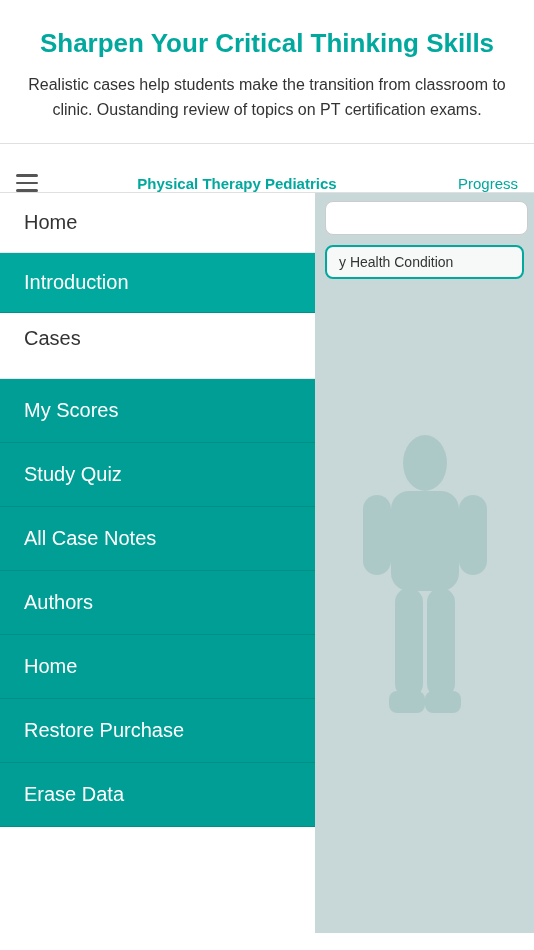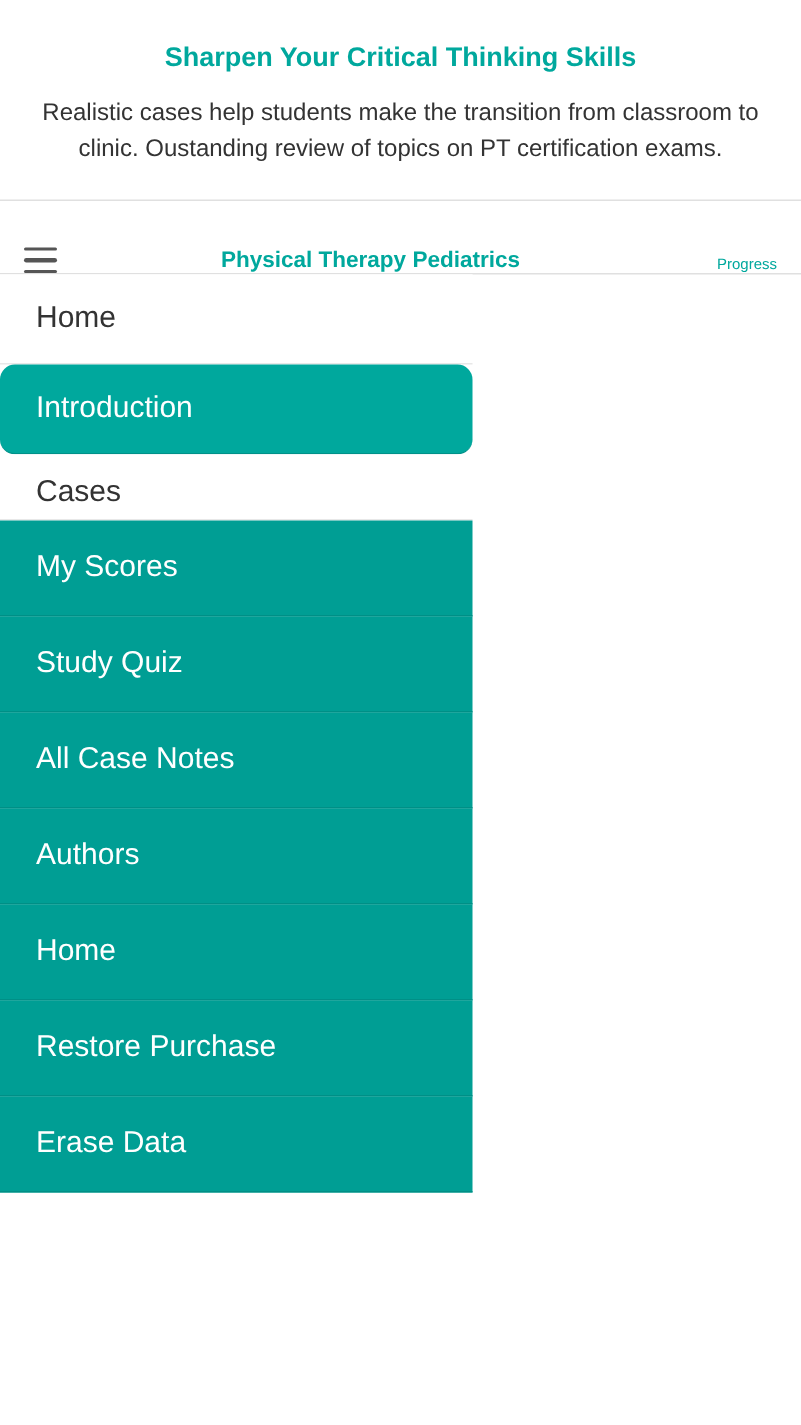--- a/index.html
+++ b/index.html
@@ -11,21 +11,21 @@
       overflow-x: hidden;
     }
 
     
     .app-header {
       background: #fff;
       padding: 28px 24px 20px 24px;
       text-align: center;
     }
     .app-title {
-      font-size: 18px;
+      font-size: 26px;
       font-weight: 800;
       color: #00a89d;
       line-height: 1.2;
       margin-bottom: 14px;
     }
     .app-description {
       font-size: 16px;
       color: #333;
       line-height: 1.55;
     }
@@ -57,21 +57,21 @@
     .nav-title {
       color: #00a89d;
       font-size: 15px;
       font-weight: 600;
       flex: 1;
       text-align: center;
       margin-left: -38px;
     }
     .nav-progress {
       color: #00a89d;
-      font-size: 10px;
+      font-size: 15px;
       font-weight: 500;
     }
 
     
     .main-content {
       display: flex;
       height: calc(950px - 50px - 160px);
       position: relative;
     }
 
@@ -94,26 +94,25 @@
     }
 
     
     .sidebar-introduction {
       padding: 18px 24px;
       font-size: 20px;
       color: #fff;
       background: #00a89d;
       border-bottom: 1px solid #009189;
       cursor: pointer;
-      border-radius: 10px;
     }
 
     
     .sidebar-cases-label {
-      padding: 14px 24px 6px 24px;
+      padding: 14px 24px 28px 24px;
       font-size: 20px;
       color: #333;
       background: #fff;
       border-bottom: 1px solid #e8e8e8;
     }
 
     
     .sidebar-item {
       padding: 20px 24px;
       font-size: 20px;
@@ -232,14 +231,40 @@
     </div>
     <div class="sidebar-item">
       <span>Restore Purchase</span>
     </div>
     <div class="sidebar-item">
       <span>Erase Data</span>
     </div>
 
   </div>
 
+  <div class="right-panel">
+
+    <div class="search-bar-area">
+      <input class="search-input" type="text" placeholder="" style="">
+
+    </div>
+
+    <div class="health-condition-pill">
+      <span>y Health Condition</span>
+    </div>
+
+    <div class="bg-figure">
+      <svg width="160" height="340" viewBox="0 0 160 340" fill="none" xmlns="http://www.w3.org/2000/svg">
+
+        <ellipse cx="80" cy="30" rx="22" ry="28" fill="#7aafad"></ellipse>
+        <rect x="46" y="58" width="68" height="100" rx="18" fill="#7aafad"></rect>
+        <rect x="18" y="62" width="28" height="80" rx="14" fill="#7aafad"></rect>
+        <rect x="114" y="62" width="28" height="80" rx="14" fill="#7aafad"></rect>
+        <rect x="50" y="155" width="28" height="110" rx="14" fill="#7aafad"></rect>
+        <rect x="82" y="155" width="28" height="110" rx="14" fill="#7aafad"></rect>
+        <rect x="44" y="258" width="36" height="22" rx="8" fill="#7aafad"></rect>
+        <rect x="80" y="258" width="36" height="22" rx="8" fill="#7aafad"></rect>
+      </svg>
+    </div>
+
+  </div>
 
 </div>
 
 </body></html>

